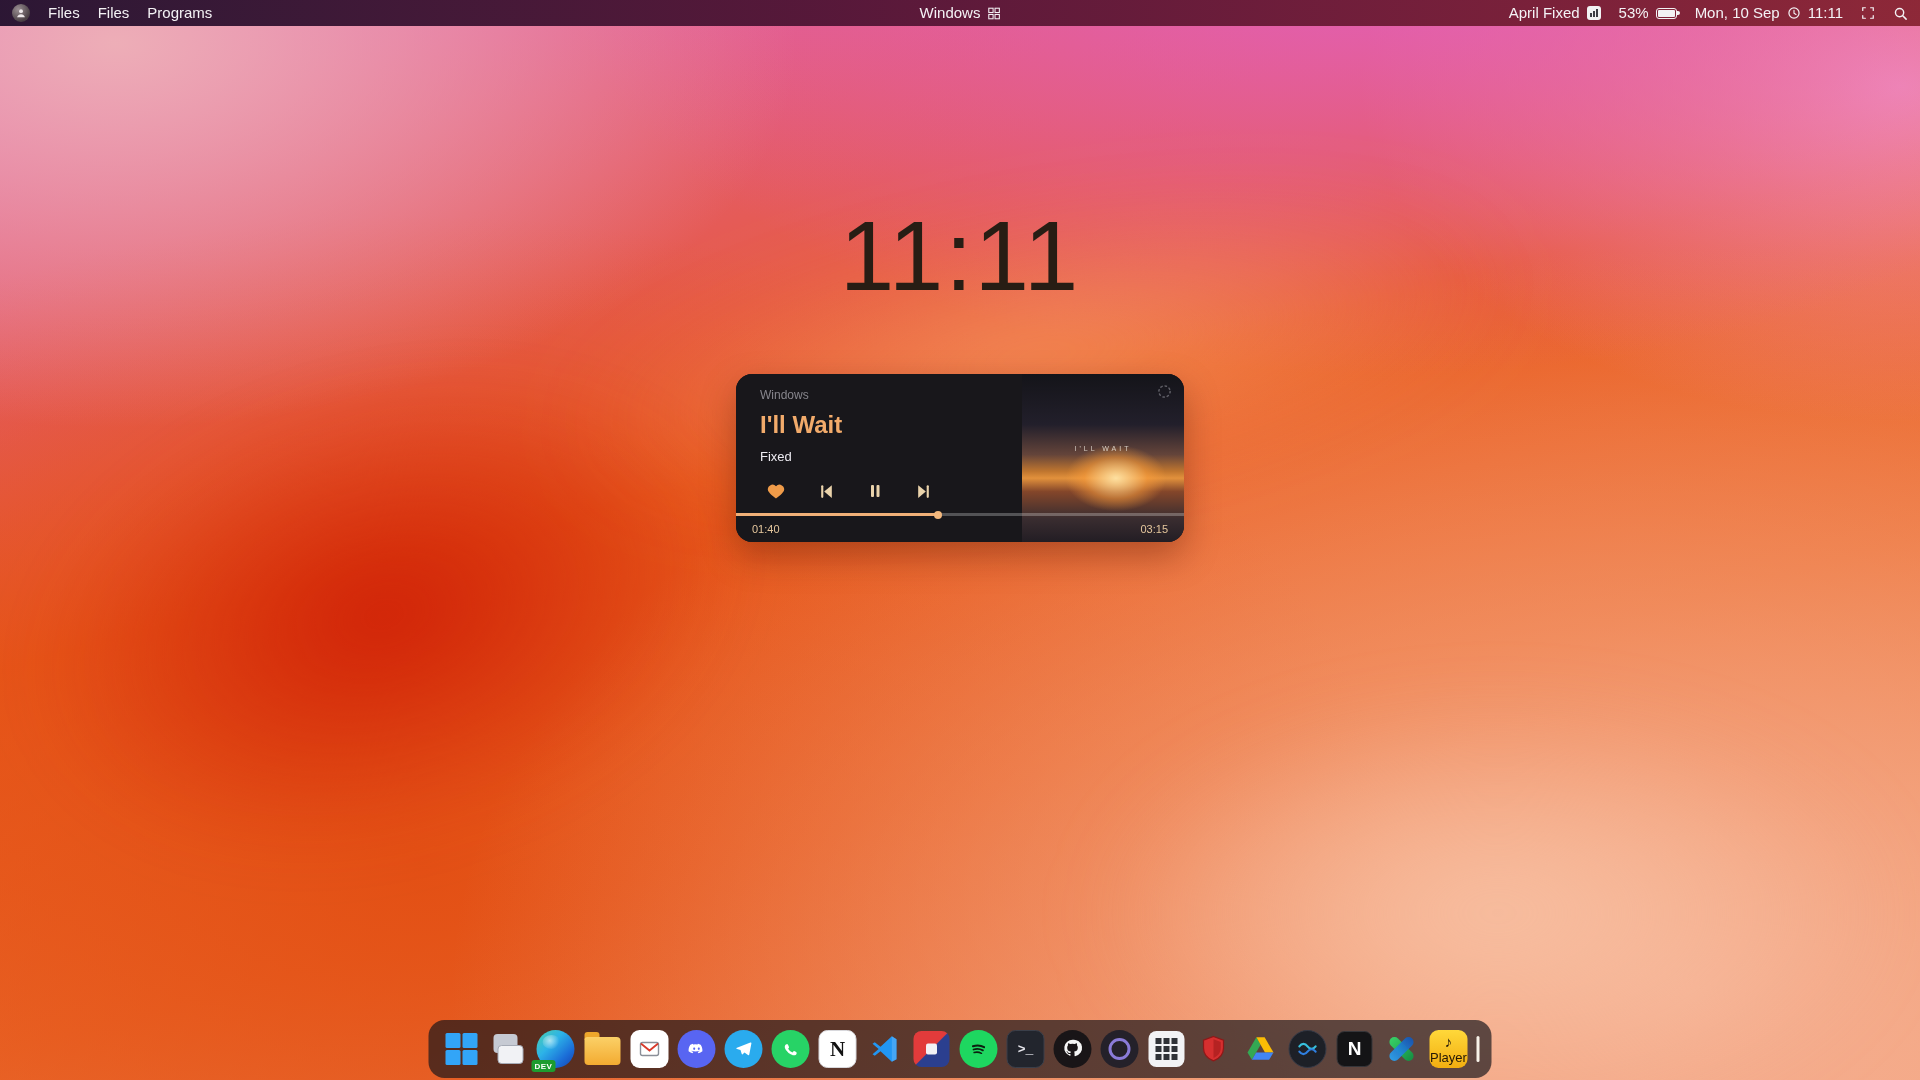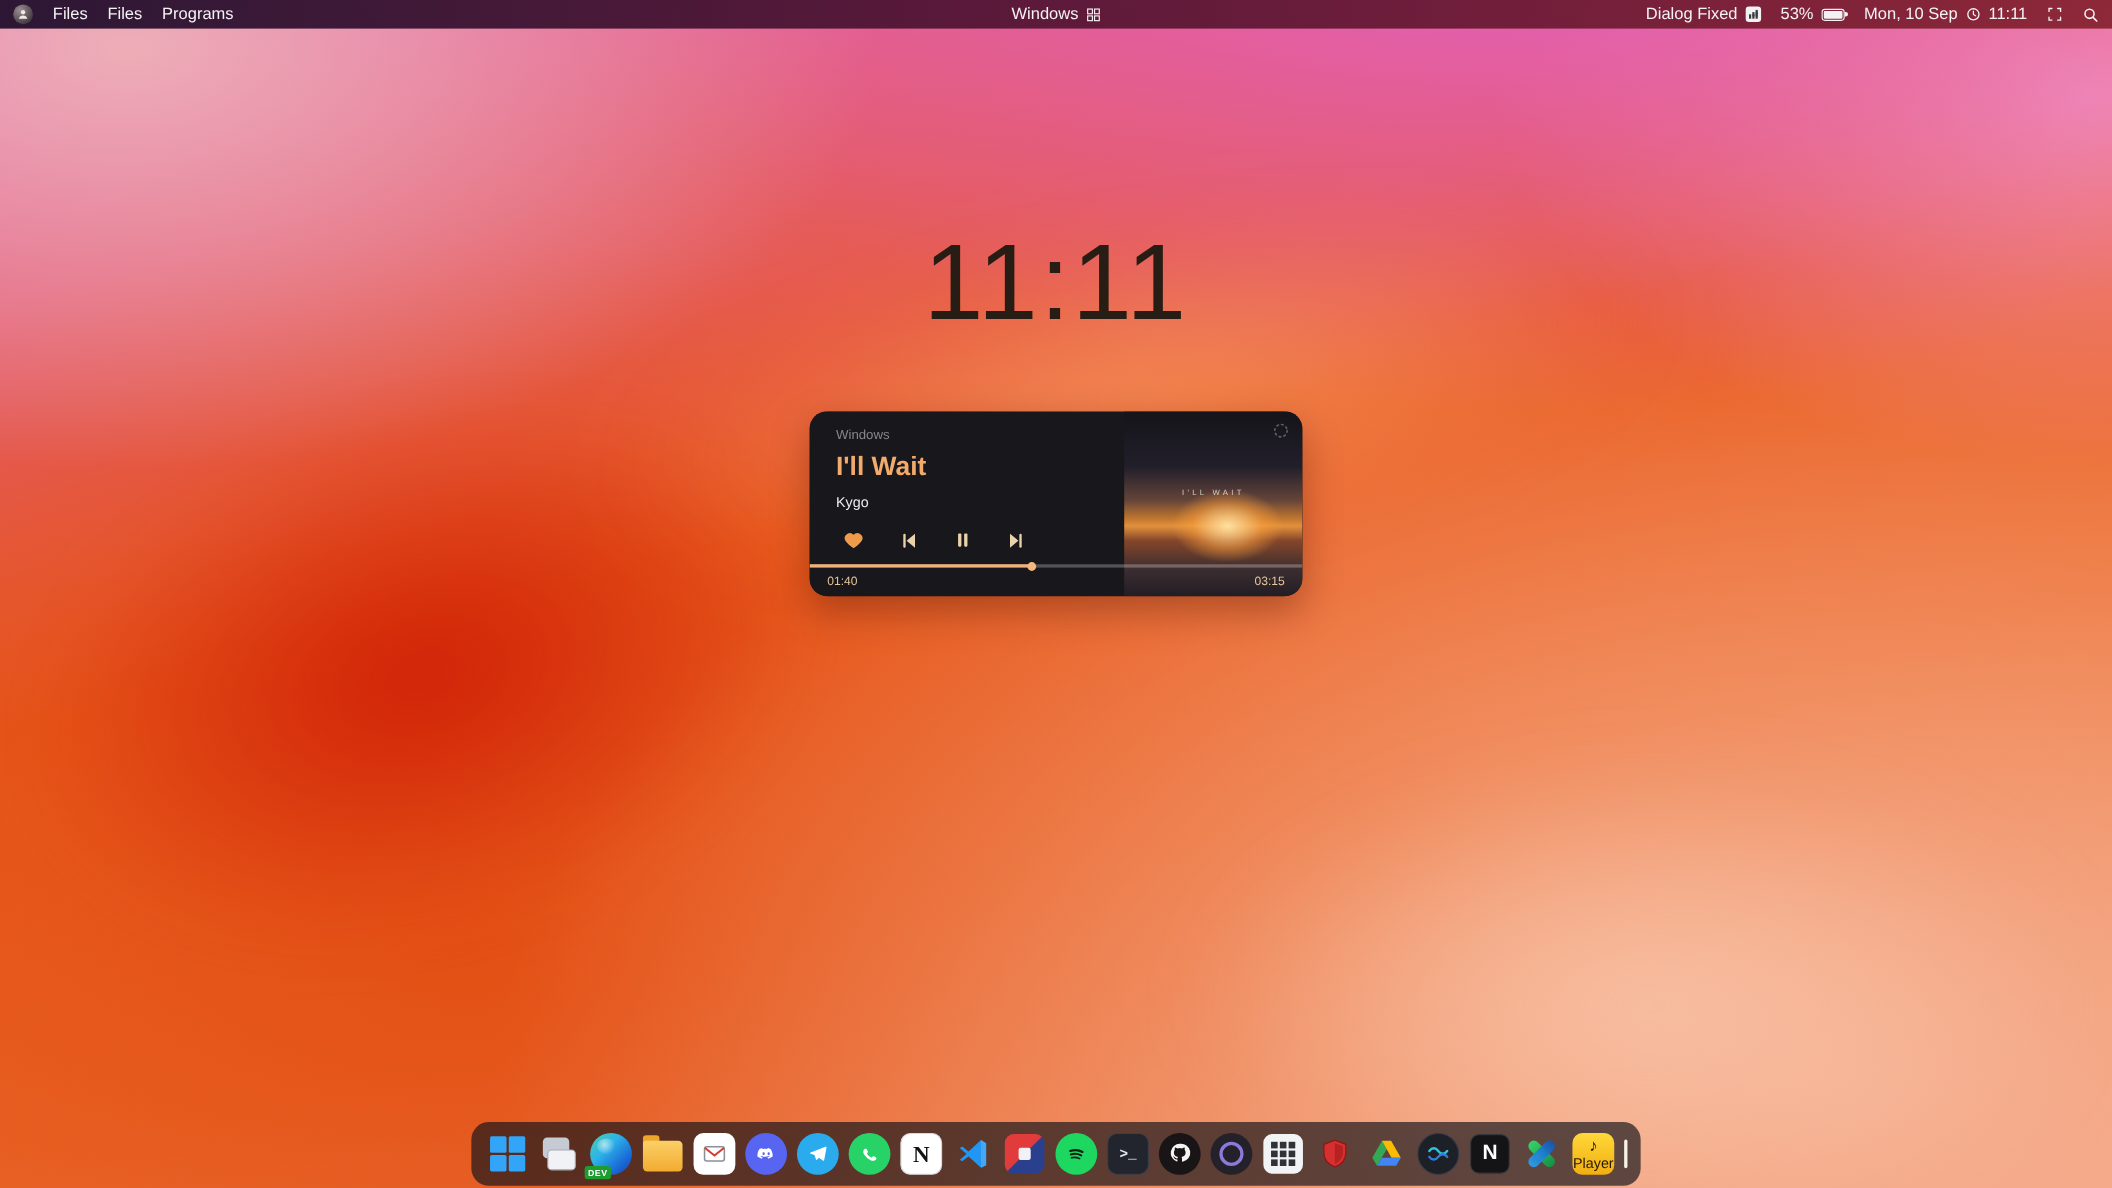--- a/index.html
+++ b/index.html
@@ -161,21 +161,21 @@
         <rect x="1.5" y="1.5" width="5.3" height="5.3"></rect>
           <rect x="9.2" y="1.5" width="5.3" height="5.3"></rect>
         <rect x="1.5" y="9.2" width="5.3" height="5.3"></rect>
           <rect x="9.2" y="9.2" width="5.3" height="5.3"></rect>
       </g>
     </svg>
   </div>
 
   <div class="mb-right">
     <span class="mb-group">
-      <span class="mb-item">Dialog Fixed</span>
+      <span class="mb-item">April Fixed</span>
       <span class="sigbox mbicon"></span>
     </span>
     <span class="mb-group">
       <span class="mb-item">53%</span>
       <span class="battery mbicon"></span>
     </span>
     <span class="mb-group">
       <span class="mb-item">Mon, 10 Sep</span>
       <svg width="14" height="14" viewBox="0 0 16 16">
         <circle cx="8" cy="8" r="5.8" fill="none" stroke="#f4f2f5" stroke-width="1.4"></circle>
@@ -209,21 +209,21 @@
 
   <span class="spinner">
     <svg width="15" height="15" viewBox="0 0 16 16">
         <circle cx="8" cy="8" r="6" fill="none" stroke="#9a9aa2" stroke-width="1.6" stroke-dasharray="1.5 3.2" stroke-linecap="round"></circle>
       </svg>
   </span>
 
   <div class="card-body">
     <div class="src-label">Windows</div>
     <div class="track-title">I'll Wait</div>
-    <div class="track-artist">Kygo</div>
+    <div class="track-artist">Fixed</div>
     <div class="controls">
       <button class="ctl">
         <svg width="20" height="20" viewBox="0 0 24 24">
           <path d="M12 21S5 16.4 2.6 12A5.6 5.6 0 0 1 12 6.3 5.6 5.6 0 0 1 21.4 12C19 16.4 12 21 12 21z" fill="#ef9b49"></path>
         </svg>
       </button>
       <button class="ctl">
         <svg width="17" height="17" viewBox="0 0 16 16">
           <rect x="3" y="2" width="2" height="12" rx="1" fill="#ead3ab"></rect>
           <path d="M13 2 5.8 8 13 14z" fill="#ead3ab"></path>

